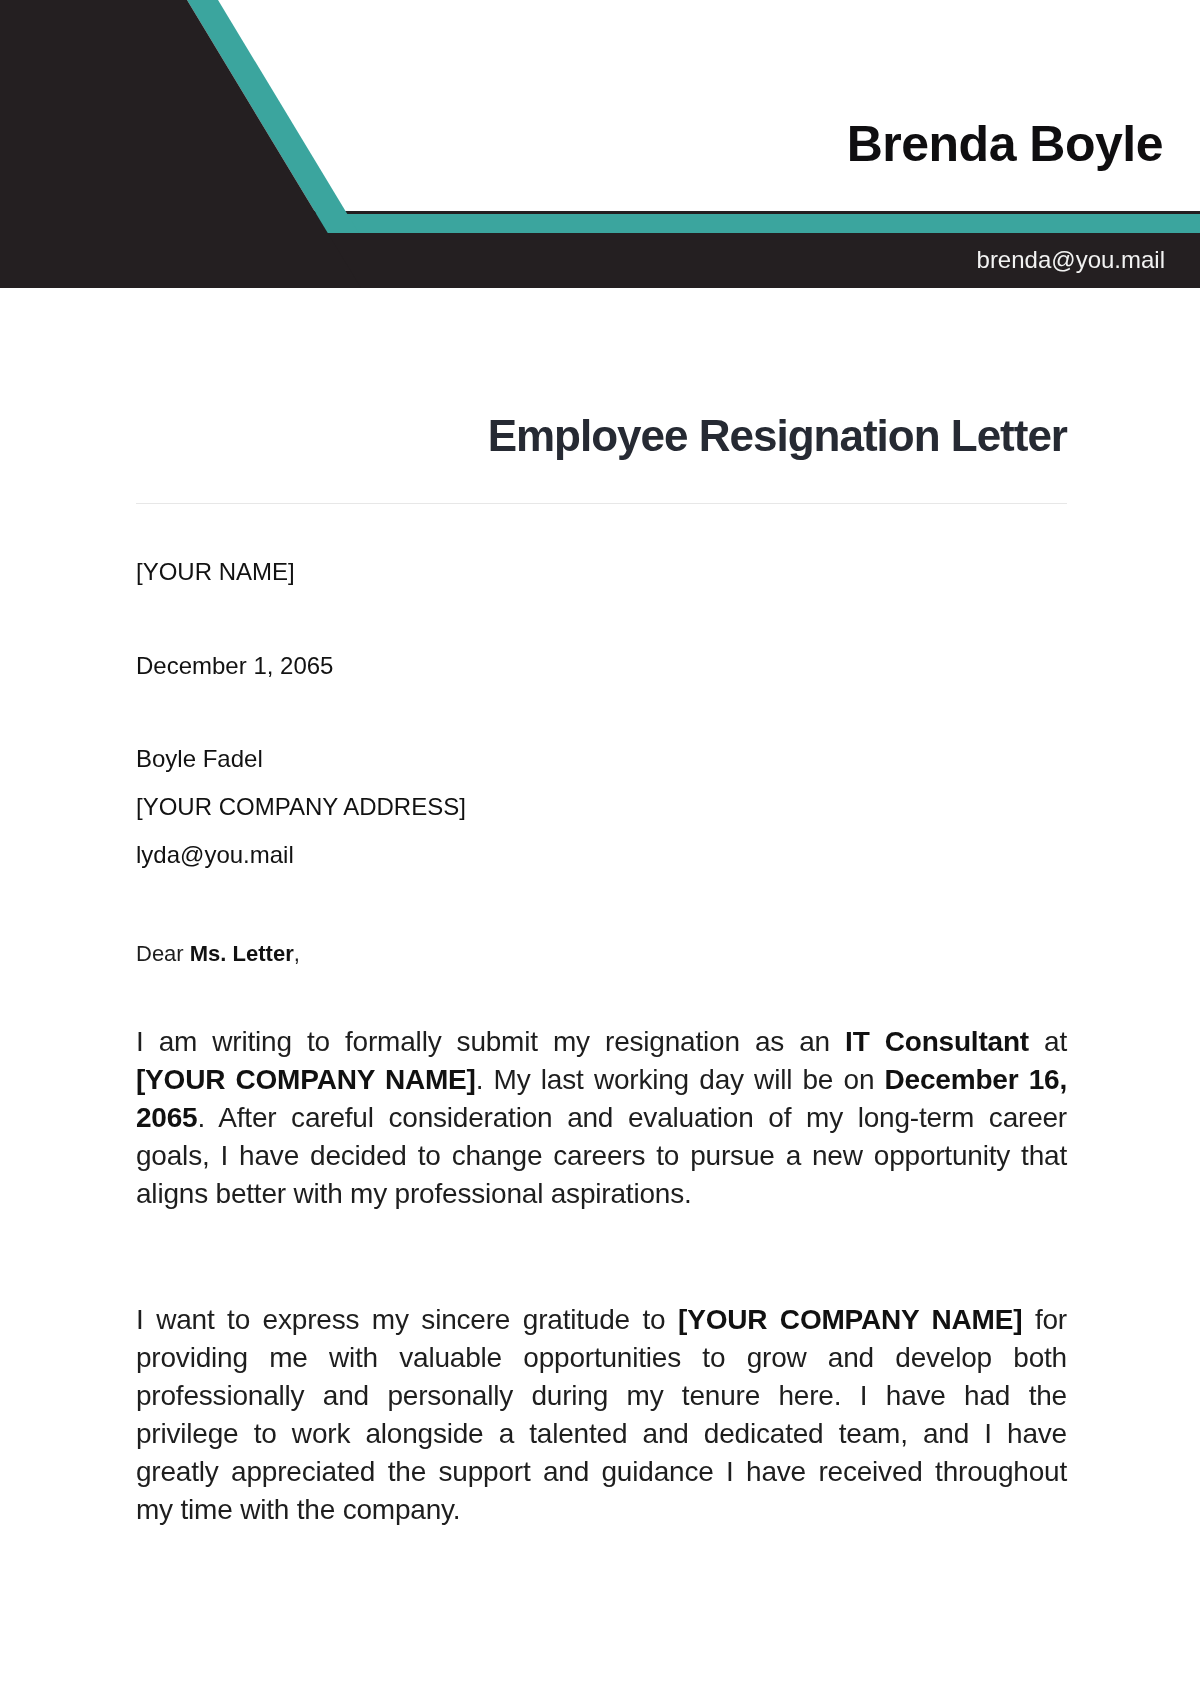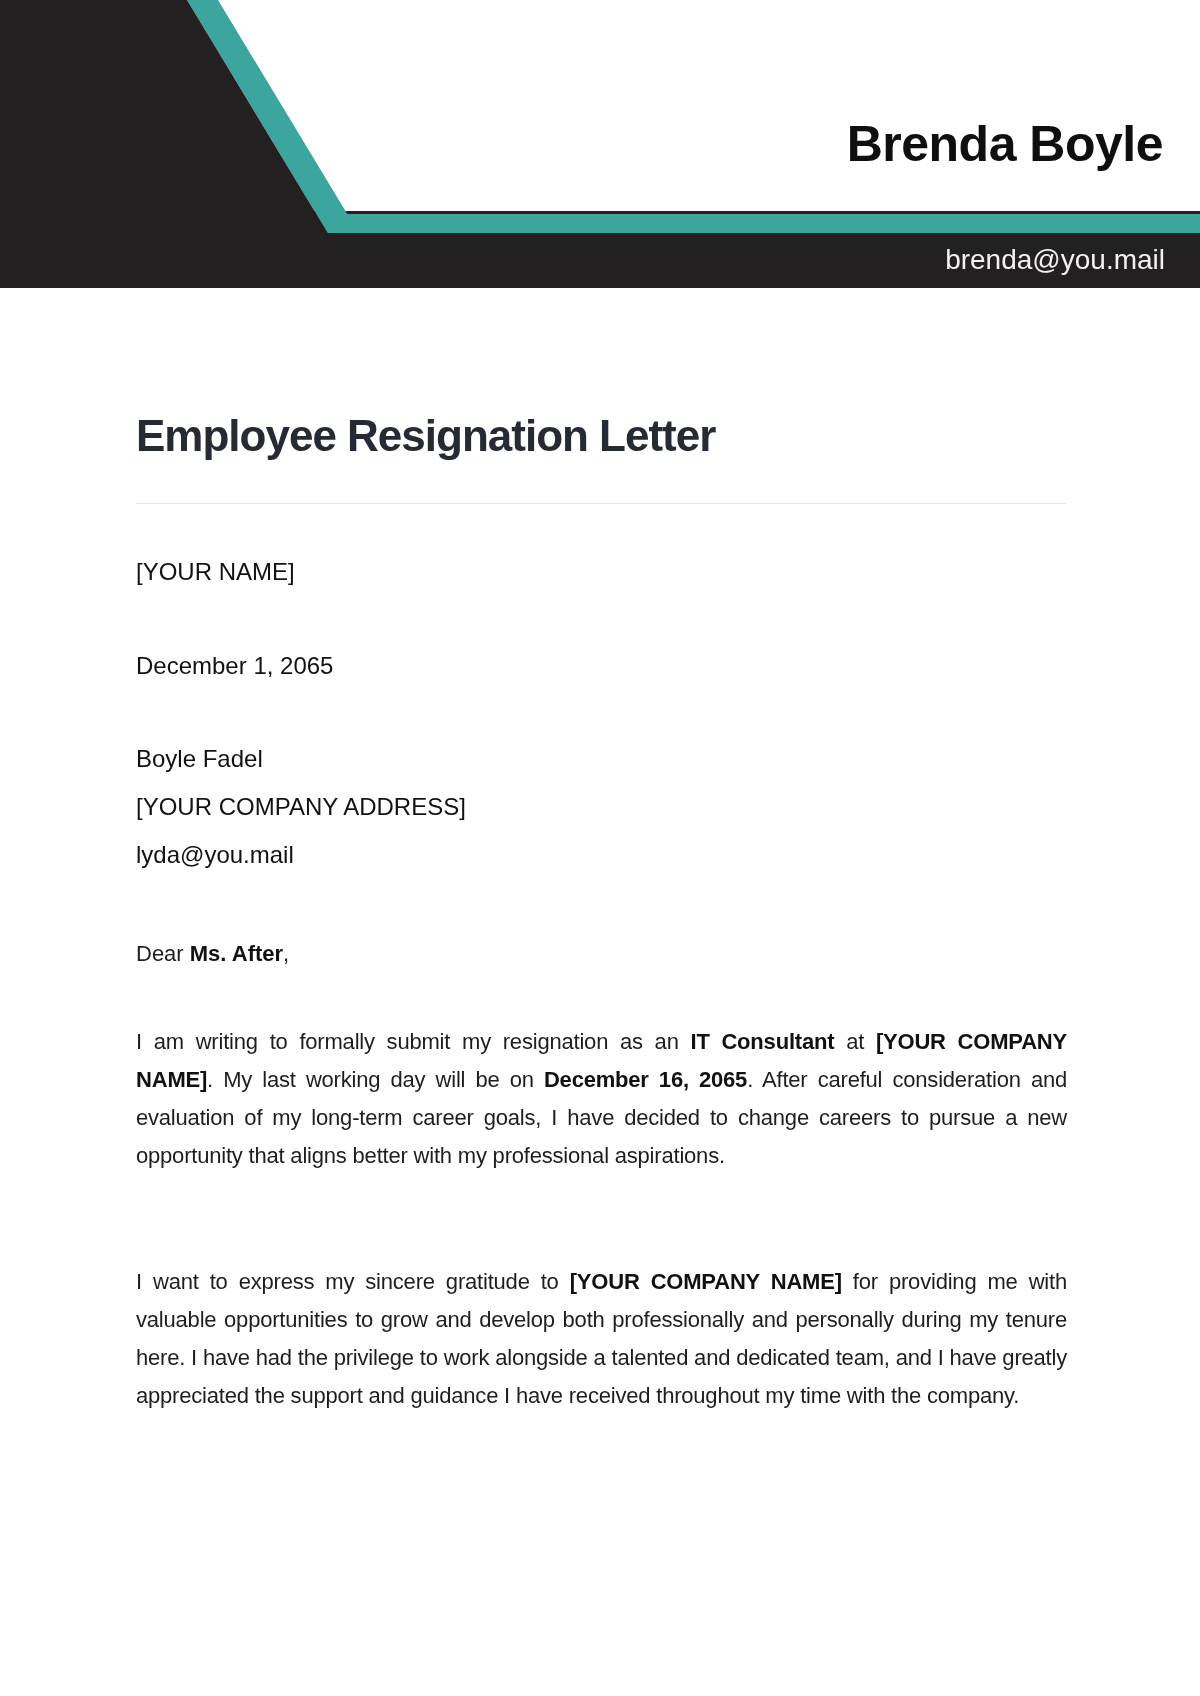--- a/index.html
+++ b/index.html
@@ -21,39 +21,39 @@
   .dark-polygon{
     position:absolute; inset:0; background:#241f21; z-index:4;
     clip-path: polygon(0 0, 187px 0, 361px 288px, 0 288px);
   }
   .brand-name {
     position:absolute; z-index:5; right:37px; top:118px;
     font-size:50px; line-height:52px; font-weight:700; letter-spacing:-0.5px; color:#0f0e10;
   }
   .brand-email {
     position:absolute; z-index:5; right:35px; top:247px;
-    font-size:28px; line-height:26px; font-weight:400; color:#f2f2f2;
+    font-size:24px; line-height:26px; font-weight:400; color:#f2f2f2;
   }
 
   
   .content { padding:0 133px 0 136px; color:#1e1e1e; }
   .title {
-    margin-top:120px; text-align:left;
+    margin-top:120px; text-align:right;
     font-size:44px; line-height:55px; font-weight:700; letter-spacing:-1px; color:#262a33;
   }
   .divider { margin-top:40px; height:1px; background:#e7e7e7; }
 
   .group p { font-size:24px; line-height:48px; font-weight:400; color:#121212; }
   .sender    { margin-top:44px; }
   .date-grp  { margin-top:46px; }
   .recipient { margin-top:45px; }
 
   .salutation { margin-top:56px; font-size:22px; line-height:38px; color:#1e1e1e; }
   .para {
-    font-size:22px; line-height:38px; color:#1e1e1e;
+    font-size:28px; line-height:38px; color:#1e1e1e;
     text-align:justify; text-justify:inter-word; letter-spacing:-0.2px;
   }
   .para-1 { margin-top:50px; }
   .para-2 { margin-top:88px; }
   .seg-b { font-weight:700; color:#111111; }
 </style>
 </head>
 <body>
 
 <div class="page">
@@ -79,19 +79,19 @@
     <div class="group date-grp">
       <p>December 1, 2065</p>
     </div>
 
     <div class="group recipient">
       <p>Boyle Fadel</p>
       <p>[YOUR COMPANY ADDRESS]</p>
       <p>lyda@you.mail</p>
     </div>
 
-    <p class="salutation"><span>Dear </span><span class="seg-b">Ms. After</span><span>,</span></p>
+    <p class="salutation"><span>Dear </span><span class="seg-b">Ms. Letter</span><span>,</span></p>
 
     <p class="para para-1"><span>I am writing to formally submit my resignation as an </span><span class="seg-b">IT Consultant</span><span> at </span><span class="seg-b">[YOUR COMPANY NAME]</span><span>. My last working day will be on </span><span class="seg-b">December 16, 2065</span><span>. After careful consideration and evaluation of my long-term career goals, I have decided to change careers to pursue a new opportunity that aligns better with my professional aspirations.</span></p>
     <p class="para para-2"><span>I want to express my sincere gratitude to </span><span class="seg-b">[YOUR COMPANY NAME]</span><span> for providing me with valuable opportunities to grow and develop both professionally and personally during my tenure here. I have had the privilege to work alongside a talented and dedicated team, and I have greatly appreciated the support and guidance I have received throughout my time with the company.</span></p>
   </main>
 
 </div>
 
 </body></html>

